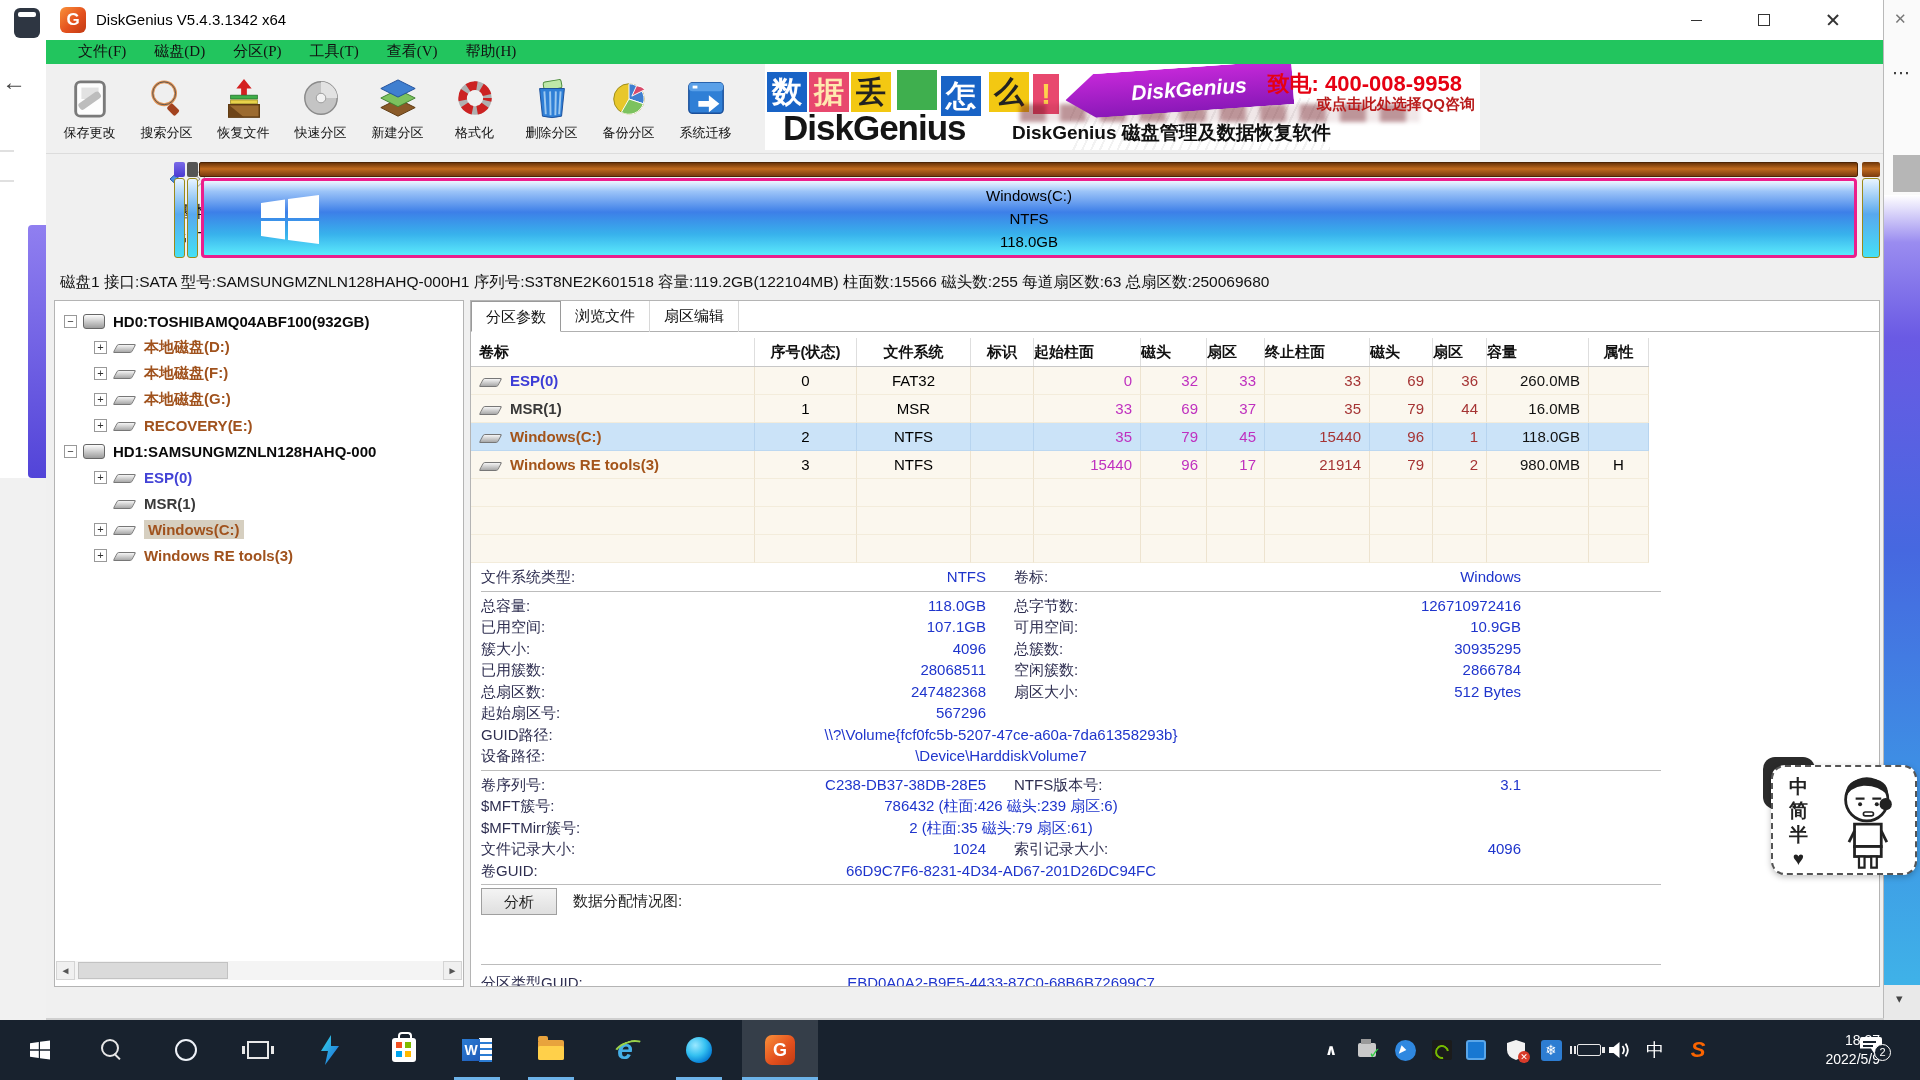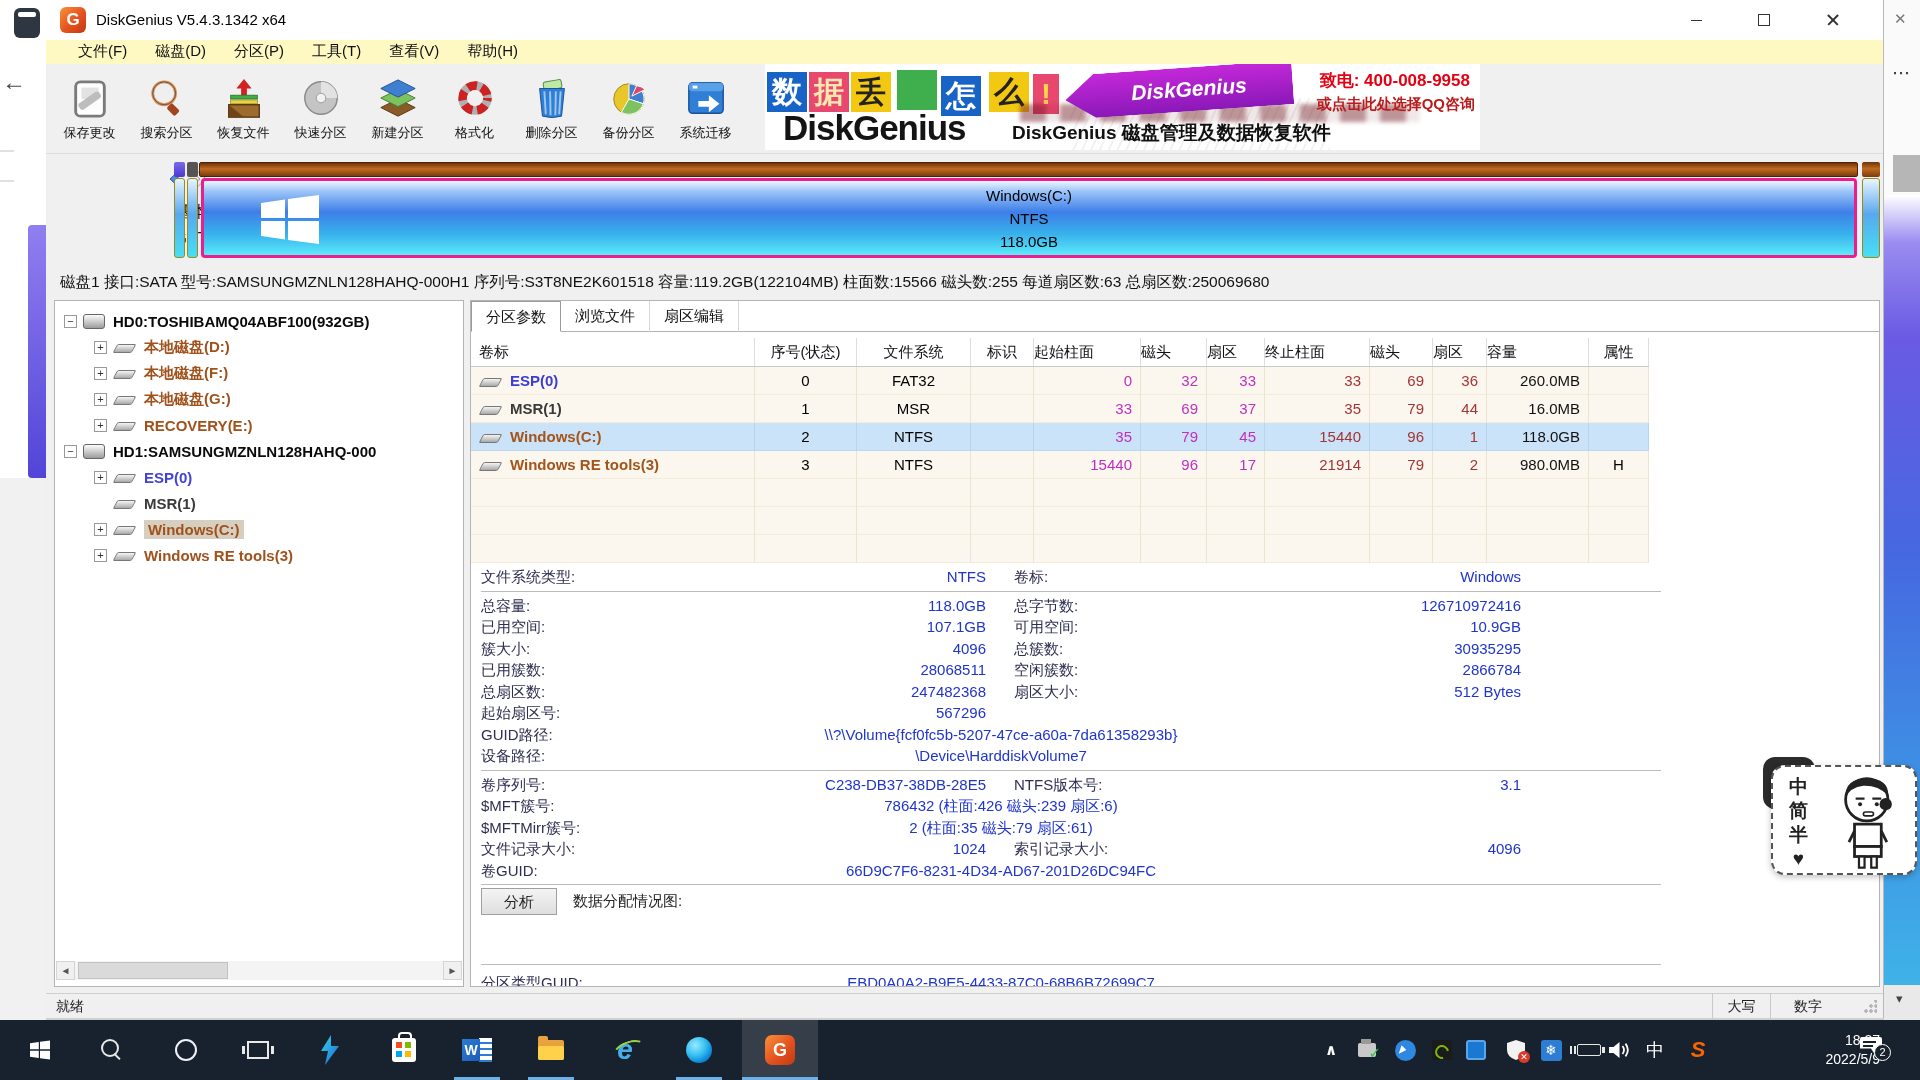--- a/index.html
+++ b/index.html
@@ -35,21 +35,21 @@
     background:linear-gradient(135deg,#f9913a,#e4511e 55%,#c23a12); color:#fff; font-weight:bold;
     font-size:17px; display:flex; align-items:center; justify-content:center; }
   .title-text { position:absolute; left:50px; top:11px; font-size:15px; color:#000; }
   .winbtn { position:absolute; top:0; width:46px; height:40px; display:flex; align-items:center; justify-content:center; }
   .wb-min::after { content:""; width:11px; height:0; border-bottom:1.6px solid #333; }
   .wb-max::after { content:""; width:10px; height:10px; border:1.4px solid #333; }
   .wb-close { position:relative; }
   .wb-close i { position:absolute; width:14px; height:1.6px; background:#333; left:16px; top:19px; }
   .wb-close i:nth-child(1){ transform:rotate(45deg); } .wb-close i:nth-child(2){ transform:rotate(-45deg); }
 
-  .menubar { position:absolute; left:0; top:40px; width:100%; height:24px; background:#fef9c3; display:flex; padding-left:18px; }
+  .menubar { position:absolute; left:0; top:40px; width:100%; height:24px; background:#22c55e; display:flex; padding-left:18px;font-family:Liberation Serif, serif; }
   .menu-item { font-size:15px; color:#111; padding:2px 14px 0 14px; }
 
   .toolbar { position:absolute; left:0; top:64px; width:100%; height:90px; background:#f0f0f0; border-bottom:1px solid #dcdcdc; display:flex; padding-left:5px; }
   .tbtn { width:77px; height:81px; display:flex; flex-direction:column; align-items:center; padding-top:5px;margin-top:8px; }
   .tbtn .ticon { width:44px; height:44px; display:flex; align-items:center; justify-content:center; }
   .tbtn .tlabel { margin-top:3px; font-size:13px; color:#111; white-space:nowrap; }
 
   
   .banner { position:absolute; left:719px; top:64px; width:715px; height:86px; background:#ffffff; overflow:hidden; }
   .banner .waves { position:absolute; right:150px; bottom:0; width:260px; height:52px;
@@ -61,21 +61,21 @@
   .tile.t4{left:176px; background:#1863c6; color:#fff; top:12px;} .tile.t5{left:224px; background:#f3c812; color:#222; top:8px;}
   .tile.t6{left:268px; background:#e8486e; color:#ffd34d; width:26px; top:10px;}
   .banner-brand { position:absolute; left:18px; top:44px; font-size:35px; font-weight:800; color:#141414; letter-spacing:-1px; }
   .banner-smear { position:absolute; left:255px; top:40px; width:400px; height:18px;
     background:repeating-linear-gradient(90deg,rgba(110,20,30,0.45) 0 26px,rgba(110,20,30,0.1) 26px 40px); filter:blur(2px); }
   .ribbon { position:absolute; left:300px; top:4px; width:228px; height:44px; transform:rotate(-4deg);
     background:linear-gradient(180deg,#c428d8,#8a18b8);
     clip-path:polygon(0 55%, 13% 0, 100% 0, 100% 100%, 13% 100%);
     display:flex; align-items:center; justify-content:center; }
   .ribbon span { color:#fff; font-weight:bold; font-style:italic; font-size:21px; padding-left:20px; }
-  .banner-phone { position:absolute; right:10px; top:5px; font-size:17px; font-weight:800; color:#e60012; }
+  .banner-phone { position:absolute; right:18px; top:5px; font-size:22px; font-weight:800; color:#e60012; }
   .banner-qq { position:absolute; right:5px; top:31px; font-size:15px; font-weight:bold; color:#b91c1c; }
   .banner-tag { position:absolute; left:247px; top:56px; font-size:19px; font-weight:bold; color:#111; }
 
   
   .diskzone { position:absolute; left:0; top:156px; width:100%; height:112px; background:#f0f0f0; }
   .nav-arrows { position:absolute; left:116px; top:8px; width:56px; height:30px; }
   .bus-label { position:absolute; left:100px; top:46px; width:90px; text-align:center; font-size:16px; color:#111; }
   .scheme-label { position:absolute; left:100px; top:74px; width:90px; text-align:center; font-size:16px; color:#111; }
   .disk-strip { position:absolute; left:153px; top:6px; width:1659px; height:15px;
     background:linear-gradient(180deg,#6b3408,#c06a1e 45%,#7a3b0e); border:1px solid #4c2405; border-radius:2px; }
@@ -108,21 +108,21 @@
     color:#555; font-size:10px; text-align:center; line-height:18px; }
   .hs-thumb { position:absolute; left:22px; top:1px; width:150px; height:17px; background:#dadada; border:1px solid #c2c2c2; }
 
   
   .rpanel { position:absolute; left:424px; top:300px; width:1410px; height:687px; background:#fff; border:1px solid #b4b4b4; }
   .tabbar { position:absolute; left:0; top:0; width:100%; height:31px; border-bottom:1px solid #b0b0b0; display:flex; }
   .tab { height:31px; padding:6px 14px 0 14px; font-size:15px; color:#111; border-right:1px solid #d8d8d8; }
   .tab.active { border:1px solid #9a9a9a; border-bottom:1px solid #fff; background:#fff; font-weight:normal; }
 
   .thead { position:absolute; left:0; top:37px; width:1178px; height:29px; display:flex; border-bottom:1px solid #c8c8c8; }
-  .hcell { font-size:15px; color:#111; line-height:28px; border-right:1px solid #dedede; overflow:hidden; white-space:nowrap; }
+  .hcell { font-size:15px; color:#111; line-height:28px; border-right:1px solid #dedede; overflow:hidden; white-space:nowrap;font-weight:bold; }
   .trow { position:absolute; left:0; width:1178px; height:28px; display:flex; background:#fbf7ee; }
   .trow .cell { font-size:15px; line-height:27px; border-right:1px solid #ede3cf; border-bottom:1px solid #f3ecdb;
     overflow:hidden; white-space:nowrap; display:flex; align-items:center; }
   .trow.sel { background:#cbe3f8; }
   .trow.sel .cell { border-right-color:#b7d4ef; border-bottom-color:#bcd8f1; }
   .c0{width:284px; padding-left:8px;} .c1{width:102px;} .c2{width:114px;} .c3{width:63px;}
   .c4{width:107px;} .c5{width:66px;} .c6{width:58px;} .c7{width:105px;} .c8{width:63px;}
   .c9{width:54px;} .c10{width:102px;} .c11{width:60px;}
   .ctr { justify-content:center; } .rt { justify-content:flex-end; padding-right:8px; }
   .hl { padding-left:8px; } .hc { text-align:center; } .hr { padding-right:8px; }
@@ -693,26 +693,20 @@
 
       <div class="clip-sep"></div>
       <div class="clipped">
         <div class="drow">
           <span class="dl dl1">分区类型GUID:</span>
             <span class="dv dvl">EBD0A0A2-B9E5-4433-87C0-68B6B72699C7</span>
         </div>
       </div>
     </div>
 
-    <div class="statusbar">
-      <div class="sb-ready">就绪</div>
-      <div class="sb-cell sb-caps">大写</div>
-      <div class="sb-cell sb-num">数字</div>
-      <div class="sb-grip"></div>
-    </div>
   </div>
 
   <div class="desk-right">
     <div class="dr-close">✕</div>
     <div class="dr-more">⋯</div>
     <div class="dr-graybox"></div>
     <div class="dr-grad"></div>
     <div class="dr-bottombox">
       <div class="dr-dd">▾</div>
     </div>

